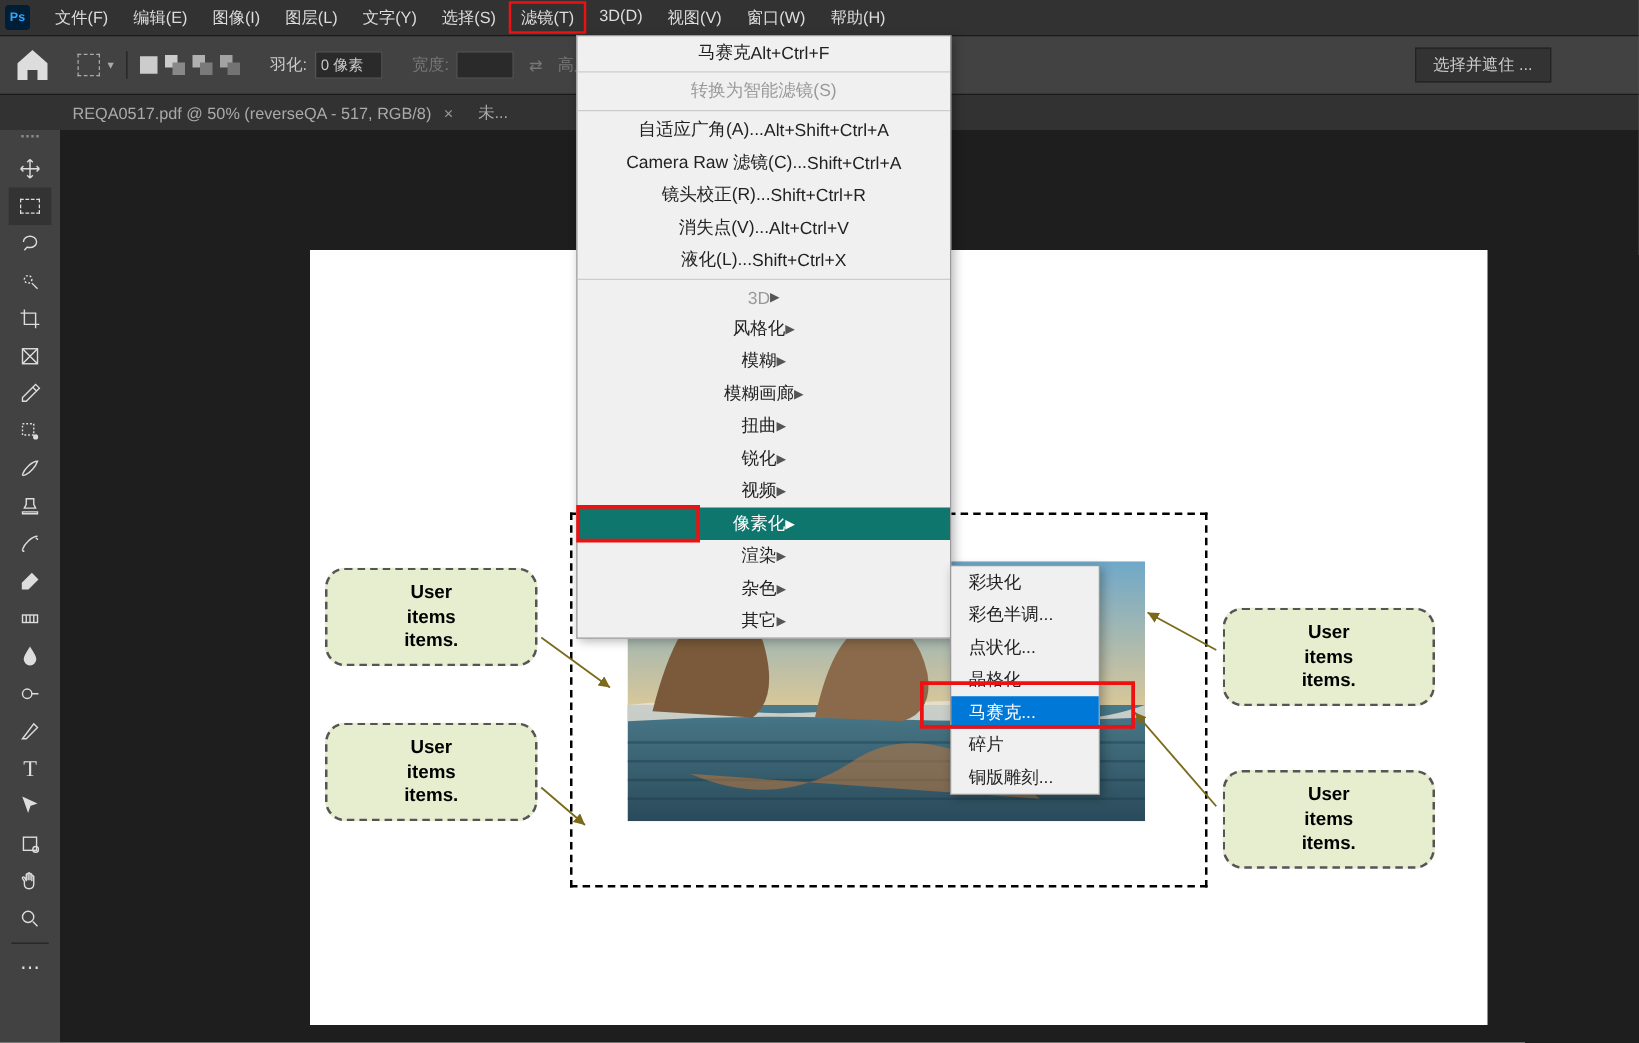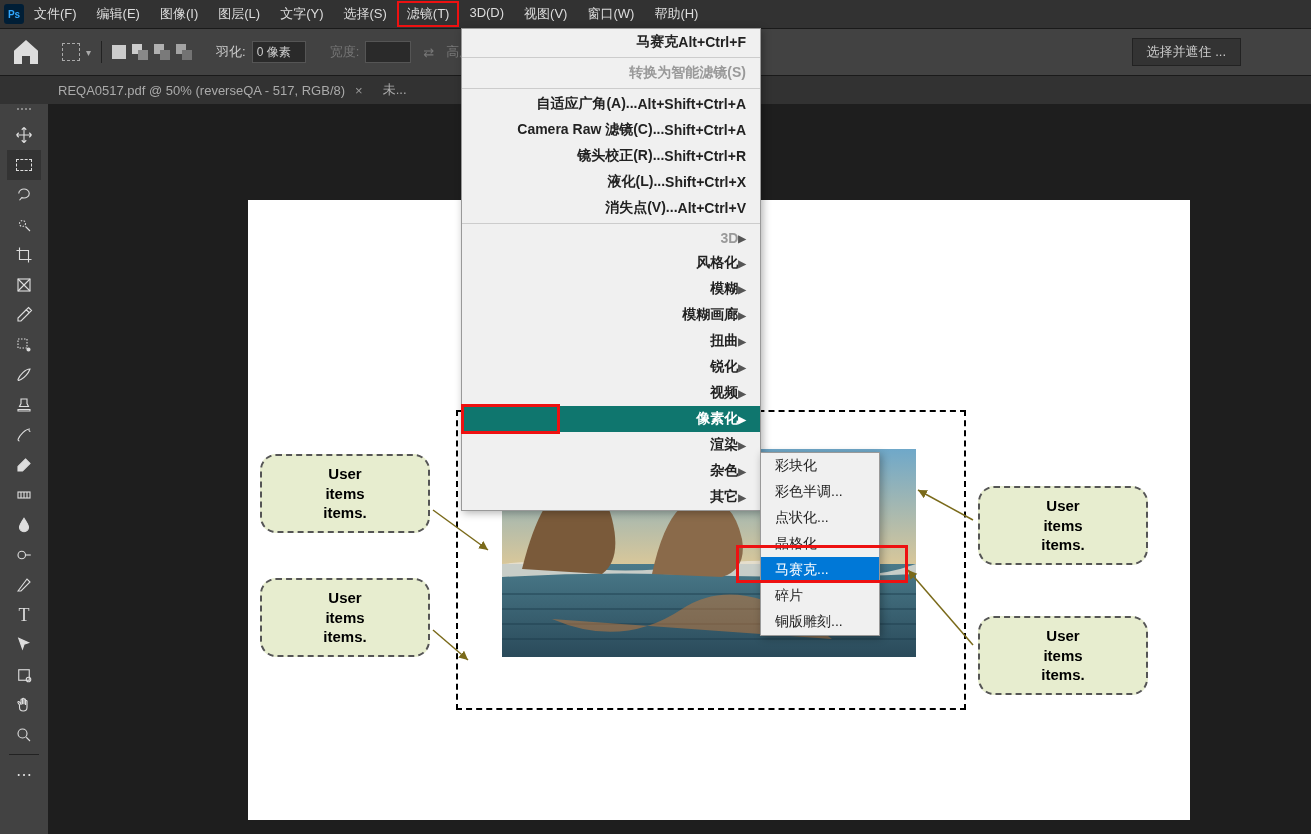--- a/index.html
+++ b/index.html
@@ -1,20 +1,20 @@
 <!DOCTYPE html>
 <html><head>
 <meta charset="utf-8">
 <style>
 * { margin: 0; padding: 0; box-sizing: border-box; font-family: "Microsoft YaHei", Arial, sans-serif; }
 body { width: 1311px; height: 834px; background: #1e1e1e; overflow: hidden; position: relative; }
 
 
 .menubar { height: 28px; background: #323232; display: flex; align-items: center; padding-left: 4px; font-size: 13px; color: #ddd; }
-.ps-logo { width: 20px; height: 20px; background: #001e36; color: #31a8ff; font-weight: bold; font-size: 10px; display: flex; align-items: center; justify-content: center; border-radius: 3px; margin-right: 0; }
+.ps-logo { width: 20px; height: 20px; background: #001e36; color: #31a8ff; font-weight: bold; font-size: 10px; display: flex; align-items: center; justify-content: center; border-radius: 3px; margin-right: 10px; }
 .menubar-item { padding: 4px 10px; cursor: default; }
 .menubar-item.active { border: 2px solid #e11; padding: 2px 8px; }
 
 
 .optionsbar { height: 48px; background: #424242; border-top: 1px solid #1a1a1a; border-bottom: 1px solid #1a1a1a; display: flex; align-items: center; padding: 0 10px; color: #ccc; font-size: 13px; }
 .home-btn { width: 32px; height: 32px; display: flex; align-items: center; justify-content: center; margin-right: 20px; }
 .opt-group { display: flex; align-items: center; gap: 6px; margin-right: 24px; }
 .opt-icon { width: 18px; height: 18px; border: 1px dashed #aaa; }
 .opt-solid { width: 14px; height: 14px; background: #ccc; }
 .opt-dbl { width: 16px; height: 16px; position: relative; }
@@ -39,21 +39,21 @@
 .tools .drag span { width: 2px; height: 2px; background:#888; }
 .tool { width: 34px; height: 30px; display: flex; align-items: center; justify-content: center; color: #ddd; font-size: 16px; }
 .tool.sel { background: #333; }
 .tool svg { width: 18px; height: 18px; stroke: #ddd; fill: none; stroke-width: 1.5; }
 
 
 .canvas { position: absolute; top: 96px; left: 200px; width: 942px; height: 620px; background: #fff; }
 
 
 .dropdown { position: absolute; top: 28px; left: 461px; width: 300px; background: #f0f0f0; border: 1px solid #999; box-shadow: 2px 2px 8px rgba(0,0,0,0.3); font-size: 14px; color: #222; z-index: 10; }
-.dd-item { padding: 4px 14px; display: flex; justify-content: flex-end; align-items: center; position: relative; font-weight: bold; }
+.dd-item { padding: 4px 14px; display: flex; justify-content: center; align-items: center; position: relative; }
 .dd-item.disabled { color: #999; }
 .dd-sep { height: 1px; background: #ccc; margin: 2px 0; }
 .dd-arrow { font-size: 10px; color: #555; }
 .dd-item.hl { background: #0f766e; color: #fff; }
 .dd-item.hl .dd-arrow { color: #fff; }
 .dd-item.redbox { position: relative; }
 .dd-item.redbox::after { content:""; position: absolute; left:-1px; top:-2px; right: 200px; bottom:-2px; border: 3px solid #e11; pointer-events:none; }
 
 
 .submenu { position: absolute; top: 452px; left: 760px; width: 120px; background: #f0f0f0; border: 1px solid #999; box-shadow: 2px 2px 8px rgba(0,0,0,0.3); font-size: 14px; color: #222; z-index: 11; }
@@ -324,26 +324,26 @@
     </div>
     <div class="dd-item">
       <span>Camera Raw 滤镜(C)...</span>
       <span>Shift+Ctrl+A</span>
     </div>
     <div class="dd-item">
       <span>镜头校正(R)...</span>
       <span>Shift+Ctrl+R</span>
     </div>
     <div class="dd-item">
+      <span>消失点(V)...</span>
+      <span>Alt+Ctrl+V</span>
+    </div>
+    <div class="dd-item">
       <span>液化(L)...</span>
       <span>Shift+Ctrl+X</span>
-    </div>
-    <div class="dd-item">
-      <span>消失点(V)...</span>
-      <span>Alt+Ctrl+V</span>
     </div>
     <div class="dd-sep"></div>
     <div class="dd-item disabled">
       <span>3D</span>
       <span class="dd-arrow">▶</span>
     </div>
     <div class="dd-item">
       <span>风格化</span>
       <span class="dd-arrow">▶</span>
     </div>

